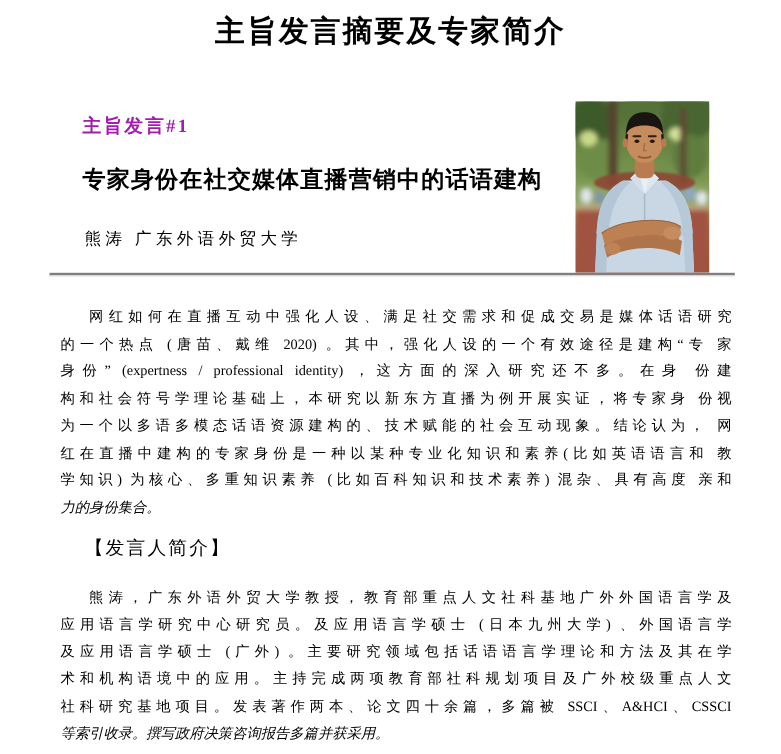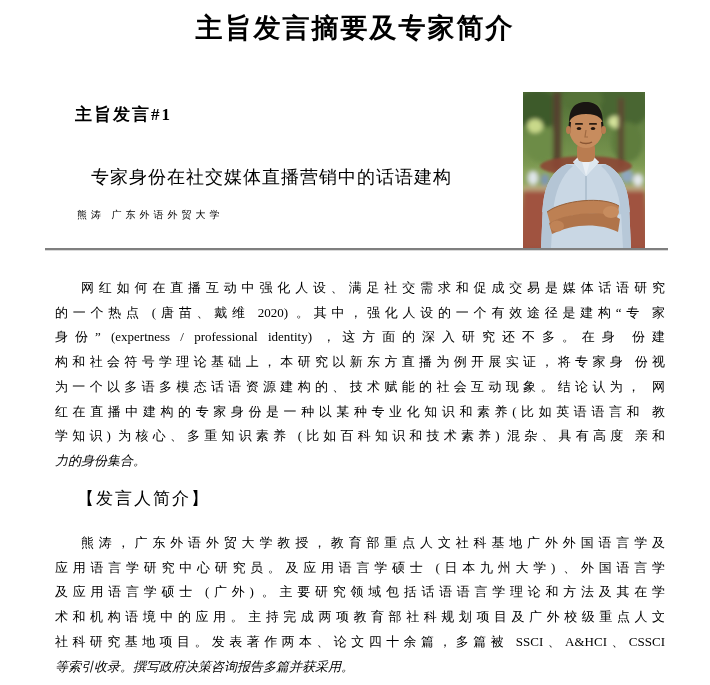--- a/index.html
+++ b/index.html
@@ -29,30 +29,30 @@
     top: 103px;
     font-size: 17px;
     font-weight: bold;
     color: #0070C0;
     letter-spacing: 2px;
   }
   .talk-title {
     position: absolute;
     left: 75px;
     top: 149px;
-    margin: 16px;
-    font-size: 18px;
-    font-weight: normal;
+    margin: 0;
+    font-size: 21px;
+    font-weight: bold;
     letter-spacing: 1px;
   }
   .speaker-line {
     position: absolute;
     left: 77px;
     top: 208px;
-    font-size: 10px;
+    font-size: 15px;
     letter-spacing: 4px;
   }
   .photo-frame {
     position: absolute;
     left: 523px;
     top: 92px;
     width: 122px;
     height: 156px;
     overflow: hidden;
   }
@@ -95,21 +95,21 @@
   .para .line:first-child { text-indent: 2em; }
   .para .line.last-line { text-align-last: left; font-style: italic; }
 </style>
 </head>
 <body>
 
 <div class="page">
 
   <h1 class="doc-title">主旨发言摘要及专家简介</h1>
 
-  <div class="keynote-label" style="color: #000000;">主旨发言#1</div>
+  <div class="keynote-label" style="color: #a21caf;">主旨发言#1</div>
 
   <h2 class="talk-title">专家身份在社交媒体直播营销中的话语建构</h2>
 
   <div class="speaker-line">熊涛 广东外语外贸大学</div>
 
   <div class="photo-frame">
     <svg width="122" height="156" viewBox="0 0 122 156" xmlns="http://www.w3.org/2000/svg">
       <defs>
         <linearGradient id="bgGrad" x1="0" y1="0" x2="0" y2="1">
           <stop offset="0" stop-color="#4f6d35"></stop>

